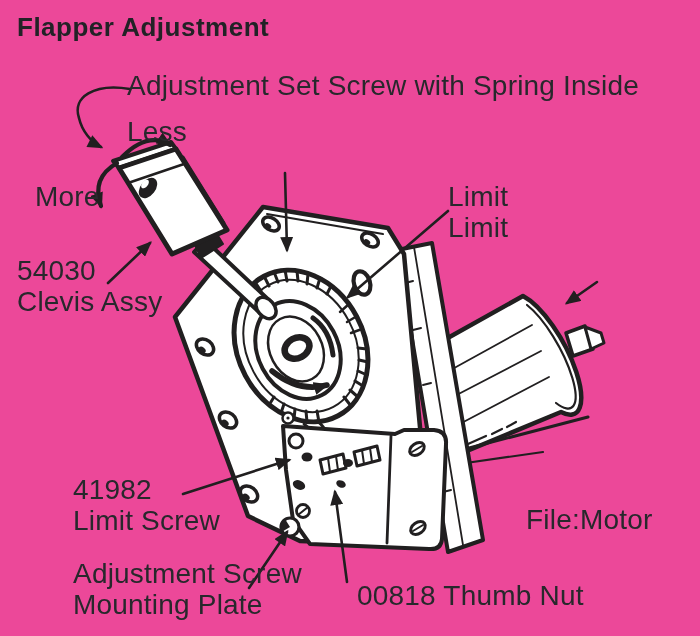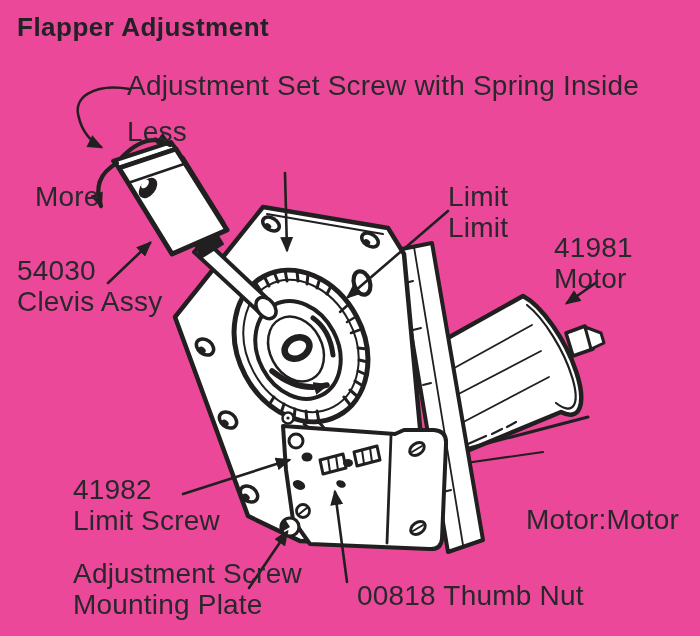--- a/index.html
+++ b/index.html
@@ -139,36 +139,32 @@
 
   <div class="lbl l-adj">Adjustment Set Screw with Spring Inside</div>
   <div class="lbl l-less">Less</div>
   <div class="lbl l-more">More</div>
 
   <div class="lbl l-timing">
     <div>Limit</div>
     <div>Limit</div>
   </div>
 
-  <div class="lbl l-motor">
-    <div>41981</div>
-    <div>Motor</div>
-  </div>
 
   <div class="lbl l-clevis">
     <div>54030</div>
     <div>Clevis Assy</div>
   </div>
 
   <div class="lbl l-limit">
     <div>41982</div>
     <div>Limit Screw</div>
   </div>
 
   <div class="lbl l-mount">
     <div>Adjustment Screw</div>
     <div>Mounting Plate</div>
   </div>
 
-  <div class="lbl l-file">Motor:Motor</div>
+  <div class="lbl l-file">File:Motor</div>
   <div class="lbl l-thumb">00818 Thumb Nut</div>
 
 </div>
 
 </body></html>

